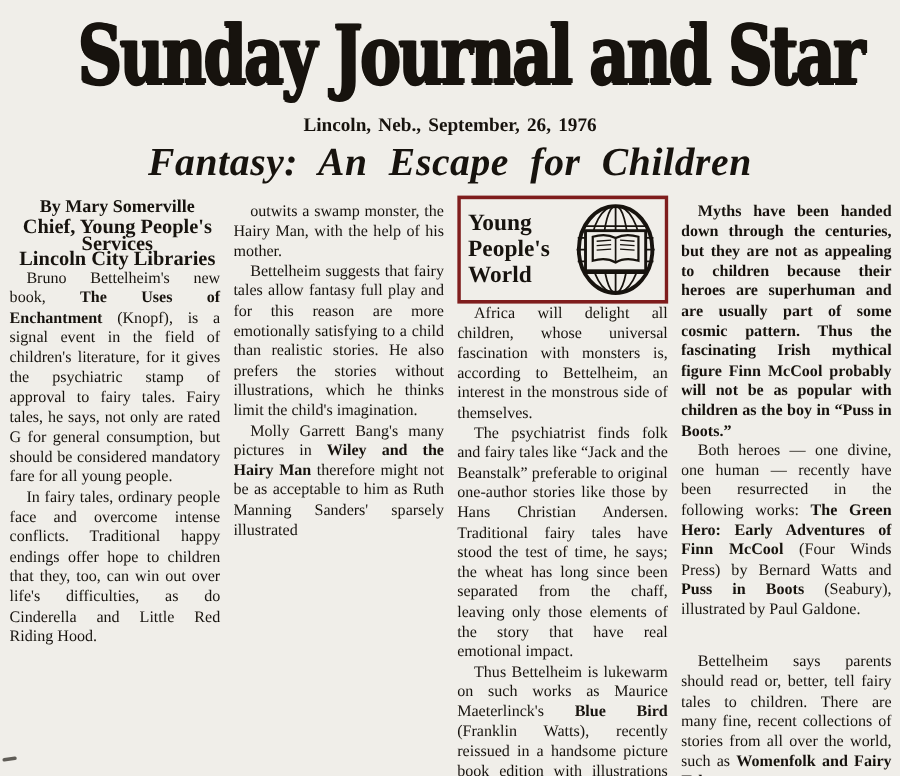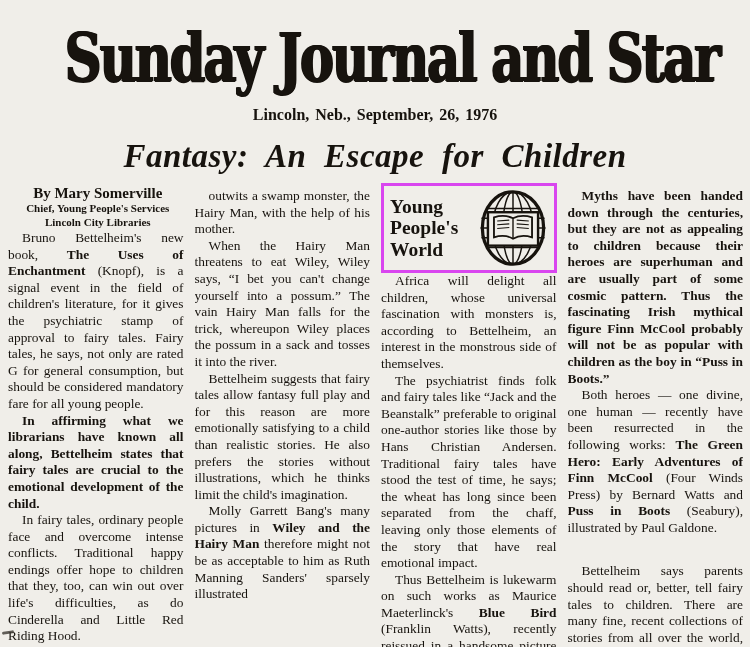--- a/index.html
+++ b/index.html
@@ -2,53 +2,53 @@
 <html><head>
 <meta charset="utf-8">
 <style>
   html,body{margin:0;padding:0;}
   .page{
     width:750px;height:647px;position:relative;overflow:hidden;
     background:#f0eee9;
     color:#17130e;
     font-family:"Liberation Serif",serif;
   }
-  .masthead{height:88px;text-align:center;padding-top:17px;margin-left:34px;}
+  .masthead{height:88px;text-align:center;padding-top:7px;margin-left:34px;}
   .masthead-text{
     display:inline-block;white-space:nowrap;
     font-family:"DejaVu Serif",serif;font-weight:bold;
     font-size:51px;letter-spacing:-2px;
     transform:scaleY(1.33);transform-origin:center top;
     text-shadow:1px 0 currentColor,-1px 0 currentColor,0 1px currentColor;
   }
   .dateline{text-align:center;font-weight:bold;font-size:16px;line-height:20px;word-spacing:2px;font-family:Liberation Serif, serif;}
   .headline{
     text-align:center;font-weight:bold;font-style:italic;
     font-size:33px;line-height:40px;word-spacing:9px;letter-spacing:.5px;
-    margin-top:11px;
+    margin-top:1px;
   }
   .columns{
     display:flex;gap:11px;padding:4px 7px 0 8px;box-sizing:border-box;
     height:495px;align-items:flex-start;
   }
   .col{flex:1;min-width:0;font-size:13.4px;line-height:16.6px;text-align:justify;overflow:hidden;height:100%;}
   .col-1{padding-top:2px;}
   .col-2{padding-top:8px;}
   .col-3{padding-top:2px;}
   .col-4{padding-top:8px;}
   .byline{margin:2px 0 1px 4px;text-align:center;}
   .byline-author{font-weight:bold;font-size:15px;line-height:18px;}
-  .byline-sub{font-weight:bold;font-size:11px;line-height:13.5px;}
+  .byline-sub{font-weight:bold;font-size:17px;line-height:13.5px;}
   .para{margin:0;text-indent:14px;}
   .gap-s{}
   .gap-l{margin-top:27px;}
   .bold-para{font-weight:bold;}
   .b{font-weight:bold;}
   .ypw{
-    border:3px solid #d946ef;height:80px;margin:1px 0 0;
+    border:3px solid #7f1d1d;height:80px;margin:1px 0 0;
     display:flex;align-items:center;padding:2px 3px 2px 6px;background:#f0eee9;
   }
   .ypw-text{flex:1;font-weight:bold;font-size:19.5px;line-height:21.5px;text-align:left;text-indent:0;}
   .ypw-globe{width:76px;height:78px;flex:0 0 auto;}
   .ink-mark{position:absolute;left:2px;top:631px;width:12px;height:3px;background:#3c3832;border-radius:2px;transform:rotate(-8deg);opacity:.8;}
 </style>
 </head>
 <body>
 
 <div class="page">
@@ -64,29 +64,27 @@
   <div class="columns">
 
     <div class="col col-1">
       <div class="byline">
         <div class="byline-author">By Mary Somerville</div>
         <div class="byline-sub">Chief, Young People's Services</div>
         <div class="byline-sub">Lincoln City Libraries</div>
       </div>
       <div>
           <p class="para"><span>Bruno Bettelheim's new book, </span><span class="b">The Uses of Enchantment</span><span> (Knopf), is a signal event in the field of children's literature, for it gives the psychiatric stamp of approval to fairy tales. Fairy tales, he says, not only are rated G for general consumption, but should be considered mandatory fare for all young people.</span></p>
-          <p class="para gap-s bold-para"><span>In affirming what we librarians have known all along, Bettelheim states that fairy tales are crucial to the emotional development of the child.</span></p>
           <p class="para gap-s"><span>In fairy tales, ordinary people face and overcome intense conflicts. Traditional happy endings offer hope to children that they, too, can win out over life's difficulties, as do Cinderella and Little Red Riding Hood.</span></p>
         </div>
     </div>
 
     <div class="col col-2">
       <div>
           <p class="para"><span>outwits a swamp monster, the Hairy Man, with the help of his mother.</span></p>
-          <p class="para"><span>When the Hairy Man threatens to eat Wiley, Wiley says, “I bet you can't change yourself into a possum.” The vain Hairy Man falls for the trick, whereupon Wiley places the possum in a sack and tosses it into the river.</span></p>
           <p class="para gap-s"><span>Bettelheim suggests that fairy tales allow fantasy full play and for this reason are more emotionally satisfying to a child than realistic stories. He also prefers the stories without illustrations, which he thinks limit the child's imagination.</span></p>
           <p class="para"><span>Molly Garrett Bang's many pictures in </span><span class="b">Wiley and the Hairy Man</span><span> therefore might not be as acceptable to him as Ruth Manning Sanders' sparsely illustrated </span></p>
         </div>
     </div>
 
     <div class="col col-3">
       <div class="ypw">
         <div class="ypw-text">
           <div>Young</div>
           <div>People's</div>

